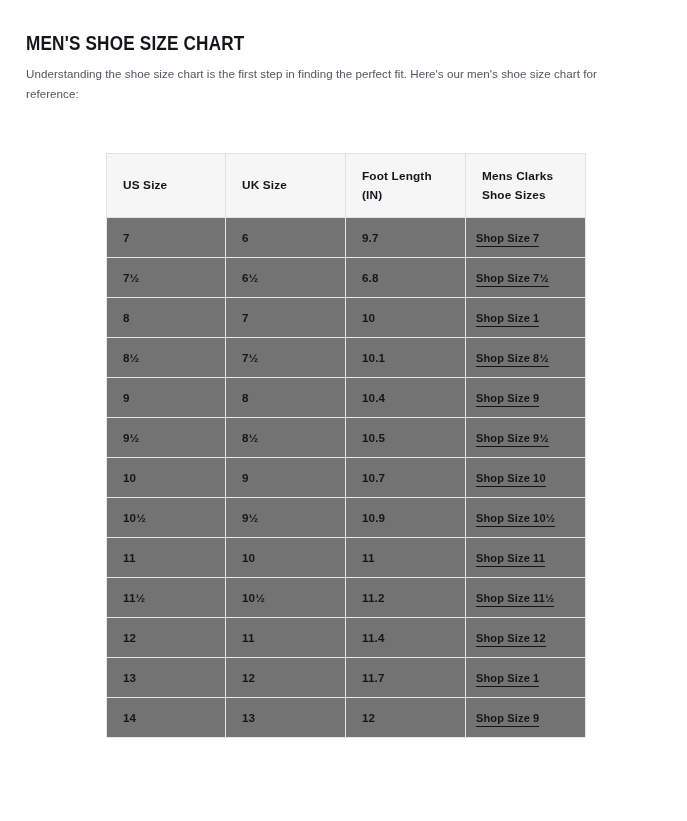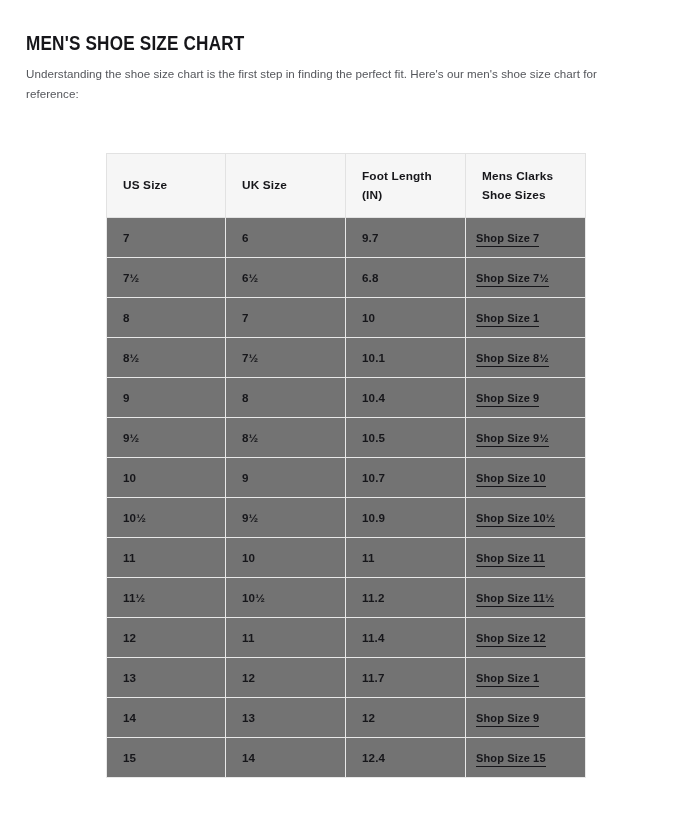--- a/index.html
+++ b/index.html
@@ -218,23 +218,17 @@
             <td>12</td>
             <td>11.7</td>
             <td class="shop-cell"><a class="shop-link">Shop Size 1</a></td>
           </tr>
           <tr>
             <td>14</td>
             <td>13</td>
             <td>12</td>
             <td class="shop-cell"><a class="shop-link">Shop Size 9</a></td>
           </tr>
-          <tr>
-            <td>15</td>
-            <td>14</td>
-            <td>12.4</td>
-            <td class="shop-cell"><a class="shop-link">Shop Size 15</a></td>
-          </tr>
         </tbody>
     </table>
   </div>
 
 </div>
 
 </body></html>

